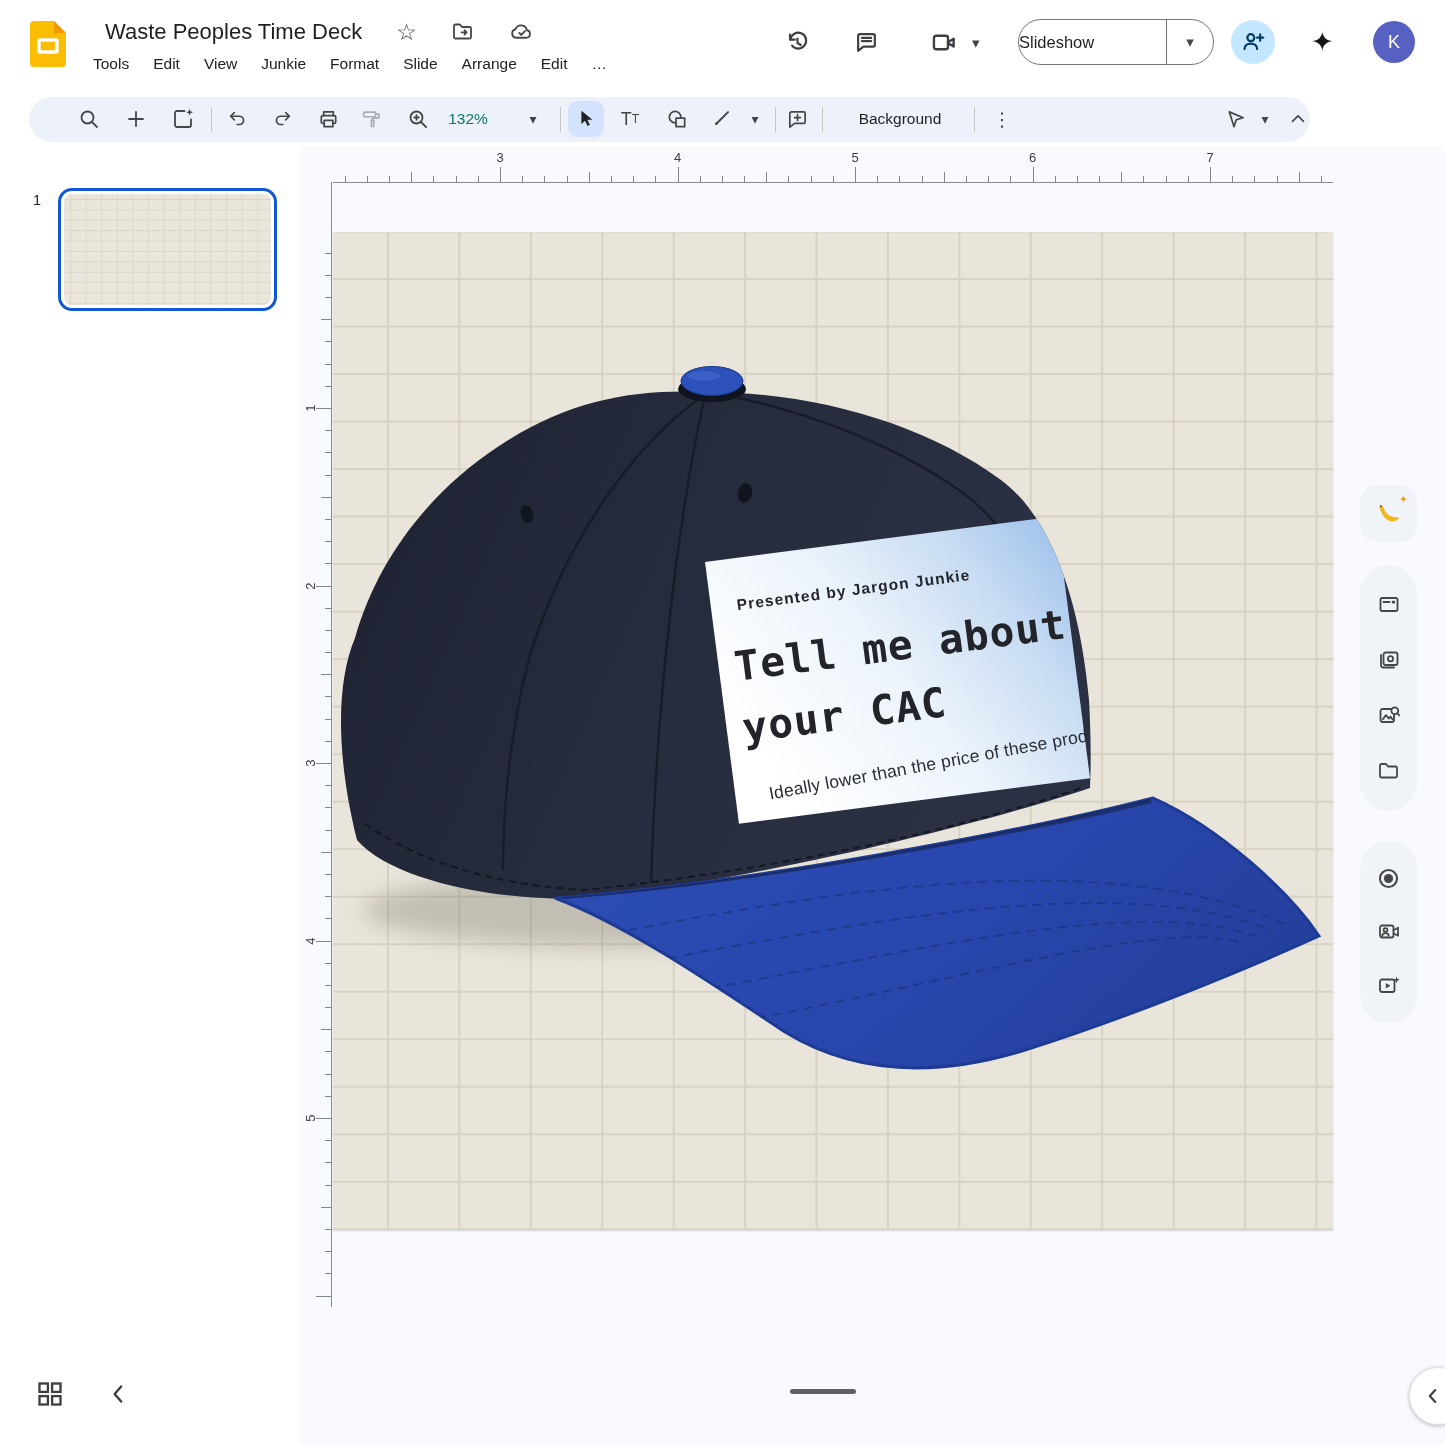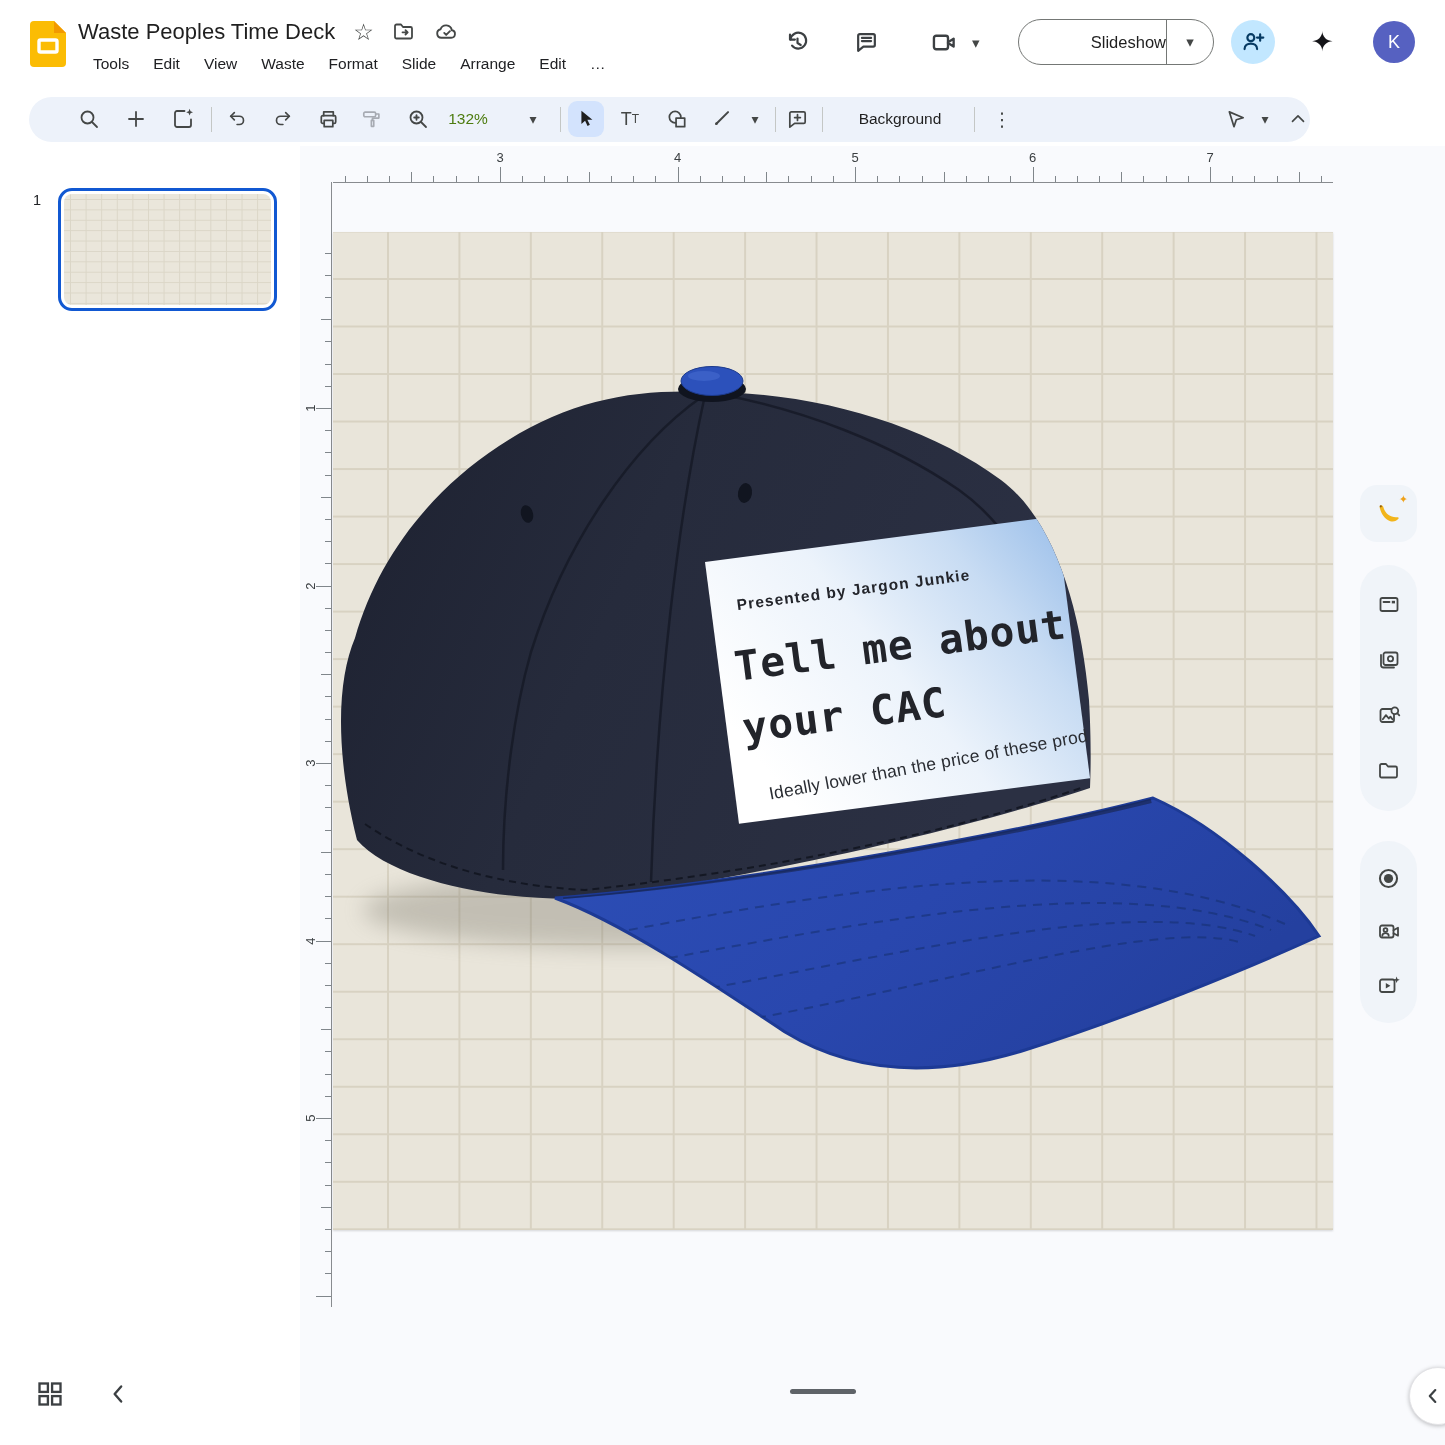--- a/index.html
+++ b/index.html
@@ -6,45 +6,45 @@
   body{width:1445px;height:1445px;position:relative;overflow:hidden;background:#fff;
        font-family:"Liberation Sans",sans-serif;color:#1f1f1f;}
   .abs{position:absolute;}
   svg{display:block;}
   .ic{stroke:#444746;fill:none;stroke-width:1.8;stroke-linecap:round;stroke-linejoin:round;}
   .ic2{stroke:#3c4043;fill:none;stroke-width:2.1;stroke-linecap:round;stroke-linejoin:round;}
 
   
   .topbar{left:0;top:0;width:1445px;height:88px;background:#fff;}
   .logo{left:30px;top:21px;}
-  .title-row{left:78px;top:16px;display:flex;align-items:center;gap:18px;height:32px;}
+  .title-row{left:105px;top:16px;display:flex;align-items:center;gap:34px;height:32px;}
   .doc-title{font-size:22px;color:#1f1f1f;white-space:nowrap;}
   .t-ic{color:#444746;font-size:23px;line-height:1;}
   .menu-row{left:84px;top:50px;display:flex;gap:6px;height:28px;align-items:center;}
   .menu-item{font-size:15.5px;color:#202124;padding:3px 9px;border-radius:6px;white-space:nowrap;}
   .pill-btn{left:1018px;top:19px;width:196px;height:46px;border:1px solid #747775;border-radius:24px;
             display:flex;align-items:center;background:#fff;box-sizing:border-box;}
-  .pill-label{width:147px;text-align:right;font-size:16.5px;font-weight:500;color:#1f1f1f;}
+  .pill-label{width:147px;text-align:left;font-size:16.5px;font-weight:500;color:#1f1f1f;}
   .pill-divider{width:1px;height:44px;background:#747775;}
   .pill-caret{flex:1;text-align:center;color:#444746;font-size:15px;}
   .share-btn{left:1231px;top:20px;width:44px;height:44px;border-radius:50%;background:#c2e7ff;
              display:flex;align-items:center;justify-content:center;}
   .gemini{left:1311px;top:26px;font-size:27px;color:#141418;}
   .avatar{left:1373px;top:21px;width:42px;height:42px;border-radius:50%;background:#5661c1;color:#fff;
           display:flex;align-items:center;justify-content:center;font-size:18px;font-weight:500;}
 
   
   .toolbar{left:29px;top:97px;width:1281px;height:45px;border-radius:23px;background:#edf2fa;}
   .tb{position:absolute;top:4px;width:36px;height:36px;display:flex;align-items:center;justify-content:center;border-radius:9px;}
   .tb-sel{background:#d3e3fd;}
   .tb-div{position:absolute;top:10px;width:1px;height:25px;background:#c4c7c5;}
   .tb-caret{color:#444746;font-size:14px;}
   .tb-text{position:absolute;top:4px;height:36px;display:flex;align-items:center;justify-content:center;
            font-size:15.5px;color:#1f1f1f;font-weight:500;border-radius:9px;}
-  .zoom-pct{font-weight:400;color:#4d7c0f;}
+  .zoom-pct{font-weight:400;color:#0f766e;}
   .tt-big{font-size:18px;color:#444746;font-weight:500;}
   .tt-small{font-size:12px;color:#444746;font-weight:500;}
   .dots-v{font-size:19px;color:#444746;}
 
   
   .workspace{left:300px;top:146px;width:1145px;height:1299px;background:#f9fafd;}
 
   
   .slide-num{left:33px;top:192px;font-size:14.5px;font-weight:500;color:#202124;}
   .thumb{left:58px;top:188px;width:219px;height:123px;border:3px solid #1158d2;border-radius:14px;
@@ -122,21 +122,21 @@
       <svg class="ic" width="25" height="25" viewBox="0 0 24 24">
         <path d="M7 17 h9.5 a3.6 3.6 0 0 0 .6 -7.15 A5.6 5.6 0 0 0 6.3 8.9 A4.1 4.1 0 0 0 7 17 Z"></path>
         <path d="M9.8 12.4 l1.9 1.9 3.6 -3.6"></path>
       </svg>
     </span>
   </div>
   <div class="abs menu-row" id="menu-bar">
       <span class="menu-item">Tools</span>
       <span class="menu-item">Edit</span>
       <span class="menu-item">View</span>
-      <span class="menu-item">Waste</span>
+      <span class="menu-item">Junkie</span>
       <span class="menu-item">Format</span>
       <span class="menu-item">Slide</span>
       <span class="menu-item">Arrange</span>
       <span class="menu-item">Edit</span>
       <span class="menu-item">…</span>
     </div>
 
   <div class="top-actions">
     <div class="abs" style="left:785px;top:30px;">
       <svg class="ic2" width="25" height="25" viewBox="0 0 24 24">

